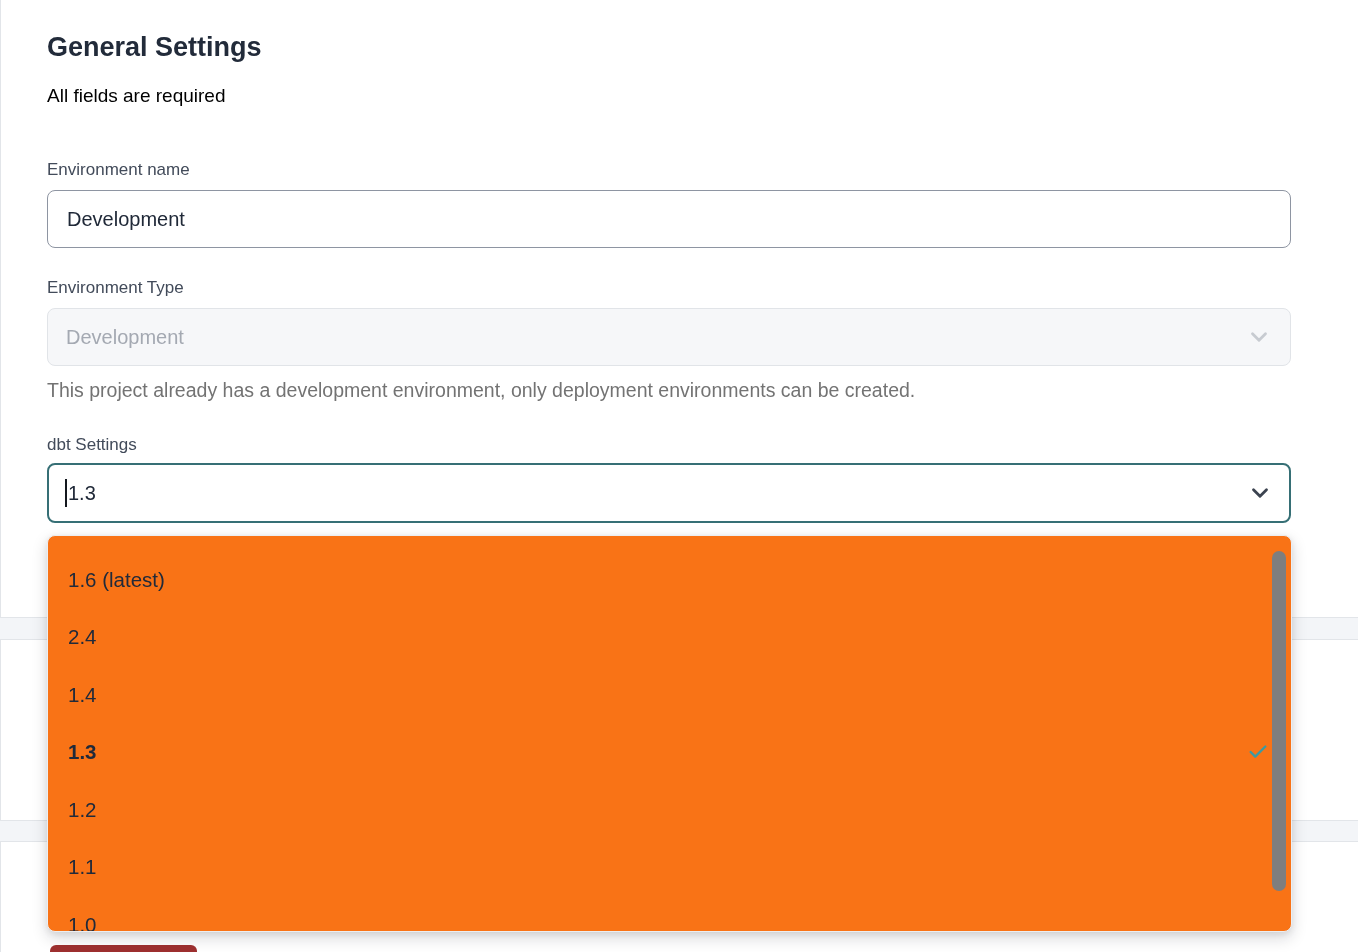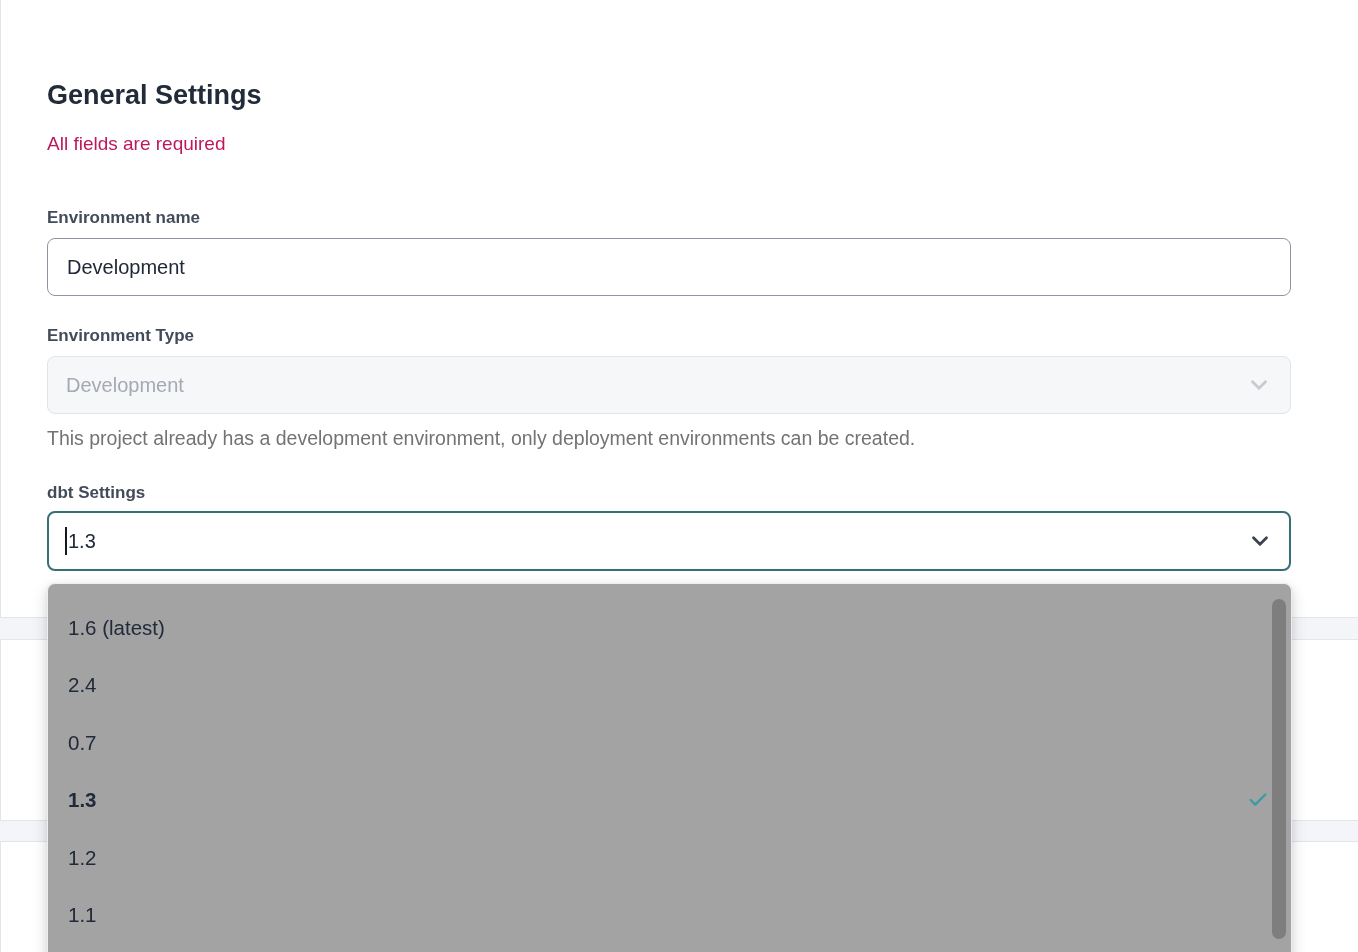--- a/index.html
+++ b/index.html
@@ -18,33 +18,33 @@
   }
   
   .card{
     position:absolute;left:0;width:1420px;
     background:#ffffff;border:1px solid #e2e5e9;
   }
   .card-1{top:-20px;height:638px;}
   .card-2{top:639px;height:182px;}
   .card-3{top:841px;height:180px;}
 
-  .content{position:absolute;top:0;left:0;width:1358px;height:809px;margin-top:48px;}
+  .content{position:absolute;top:0;left:0;width:1358px;height:809px;}
 
   .page-title{
     position:absolute;left:47px;top:31px;
     font-size:27px;font-weight:700;color:#222b3a;line-height:32px;
   }
   .page-subtitle{
     position:absolute;left:47px;top:84px;
-    font-size:19px;color:#be185d;line-height:24px;
+    font-size:19px;color:#000000;line-height:24px;
   }
   .field-label{
     position:absolute;left:47px;
-    font-size:17px;font-weight:700;color:#424b5a;line-height:21px;
+    font-size:17px;font-weight:400;color:#424b5a;line-height:21px;
   }
   .lbl-env-name{top:159px;}
   .lbl-env-type{top:277px;text-align:right;}
   .lbl-dbt-version{top:434px;}
 
   .text-input{
     position:absolute;left:47px;width:1244px;height:58px;
     background:#fff;border:1px solid #8e95a2;border-radius:8px;
     display:flex;align-items:center;padding:0 19px;
     font-size:20px;color:#202938;
@@ -74,21 +74,21 @@
     font-size:20px;color:#202938;
   }
   .combobox .chev{margin-left:auto;display:flex;align-items:center;color:#3c4350;}
   .caret{
     display:inline-block;width:2px;height:28px;background:#14181f;
     margin-right:1px;
   }
 
   .listbox{
     position:absolute;left:47px;top:535px;width:1245px;height:397px;
-    background:#a3a3a3;border:1px solid #eceef1;border-radius:8px;
+    background:#f97316;border:1px solid #eceef1;border-radius:8px;
     box-shadow:0 6px 16px rgba(20,20,30,0.16), 0 2px 6px rgba(20,20,30,0.08);
     padding-top:15px;overflow:hidden;z-index:10;
   }
   .option{
     position:relative;height:57.5px;display:flex;align-items:center;
     padding:0 46px 0 20px;font-size:20.5px;color:#212a3a;cursor:pointer;
   }
   .option.selected{font-weight:700;}
   .option .check{
     position:absolute;right:22px;top:50%;transform:translateY(-50%);
@@ -145,21 +145,21 @@
   </div>
 
   <div class="listbox">
     <div class="option">
       <span>1.6 (latest)</span>
     </div>
     <div class="option">
       <span>2.4</span>
     </div>
     <div class="option">
-      <span>0.7</span>
+      <span>1.4</span>
     </div>
     <div class="option selected">
       <span>1.3</span>
       <span class="check">
         <svg width="22" height="22" viewBox="0 0 24 24" fill="none" stroke="currentColor" stroke-width="2.6" stroke-linecap="round" stroke-linejoin="round">
             <polyline points="20 6 9 17 4 12"></polyline>
           </svg>
       </span>
     </div>
     <div class="option">

